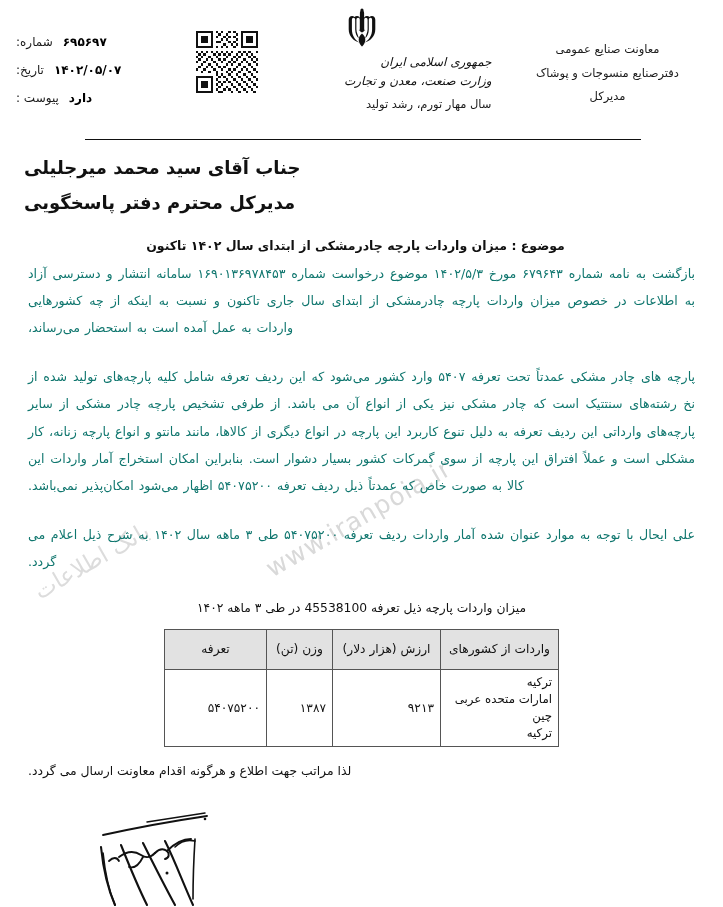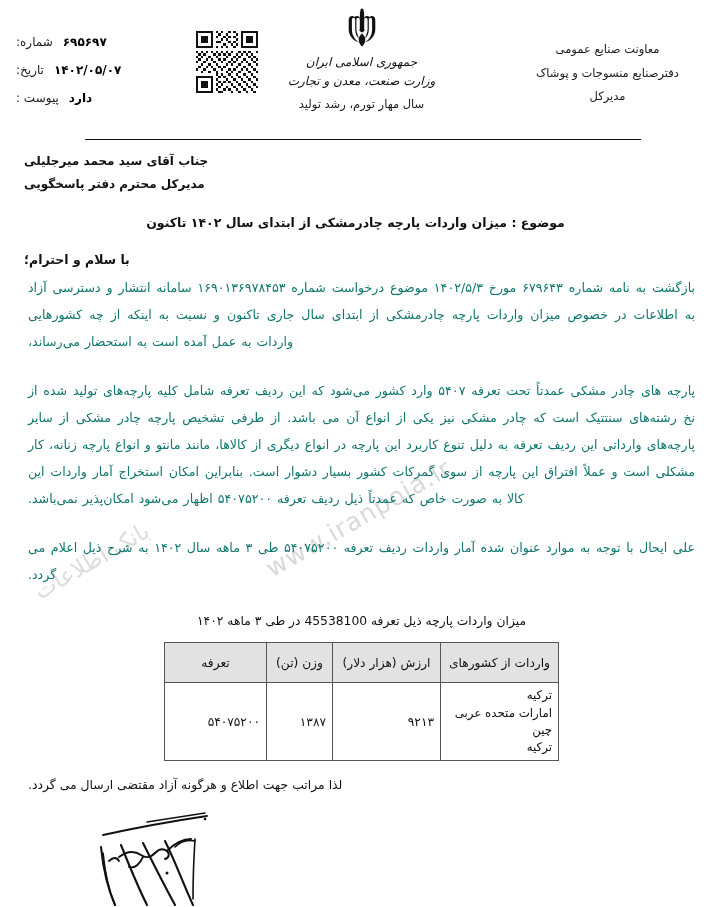--- a/index.html
+++ b/index.html
@@ -63,21 +63,20 @@
     line-height: 2.05;
     color: #1a1a1a;
   }
   .hdr-right div { white-space: nowrap; }
 
   .hdr-center {
     position: absolute;
     left: 0; right: 0; top: 8px;
     margin: 0 auto;
     width: 260px;
-    text-align: center;
   }
   .emblem { display: block; margin: 0 auto; }
   .hdr-nastaliq {
     margin-top: 1px;
     font-family: "DejaVu Serif", "Liberation Serif", serif;
     font-size: 12px;
     line-height: 1.55;
     color: #111;
     font-style: italic;
   }
@@ -118,21 +117,21 @@
     left: 85px; top: 139px;
     width: 556px; height: 0;
     border-top: 1.6px solid #111;
     z-index: 3;
   }
 
   
   .addressee {
     margin: 18px 24px 0 24px;
     text-align: left;
-    font-size: 12px;
+    font-size: 18px;
     font-weight: bold;
     line-height: 1.95;
     color: #111;
   }
   .addressee div { white-space: nowrap; }
 
   .subject {
     margin: 18px 24px 0 12px;
     text-align: center;
     font-size: 12.5px;
@@ -455,21 +454,20 @@
 
     <div class="rule"></div>
 
     <div class="addressee">
       <div>جناب آقای سید محمد میرجلیلی</div>
       <div>مدیرکل محترم دفتر پاسخگویی</div>
     </div>
 
     <div class="subject">موضوع : میزان واردات پارچه چادرمشکی از ابتدای سال ۱۴۰۲ تاکنون</div>
 
-    <div class="salutation">با سلام و احترام؛</div>
 
     <div class="body-wrap">
       <p class="para first">بازگشت به نامه شماره ۶۷۹۶۴۳ مورخ ۱۴۰۲/۵/۳ موضوع درخواست شماره ۱۶۹۰۱۳۶۹۷۸۴۵۳ سامانه انتشار و دسترسی آزاد به اطلاعات در خصوص میزان واردات پارچه چادرمشکی از ابتدای سال جاری تاکنون و نسبت به اینکه از چه کشورهایی واردات به عمل آمده است به استحضار می‌رساند،</p>
       <p class="para spaced">پارچه های چادر مشکی عمدتاً تحت تعرفه ۵۴۰۷ وارد کشور می‌شود که این ردیف تعرفه شامل کلیه پارچه‌های تولید شده از نخ رشته‌های سنتتیک است که چادر مشکی نیز یکی از انواع آن می باشد. از طرفی تشخیص پارچه چادر مشکی از سایر پارچه‌های وارداتی این ردیف تعرفه به دلیل تنوع کاربرد این پارچه در انواع دیگری از کالاها، مانند مانتو و انواع پارچه زنانه، کار مشکلی است و عملاً افتراق این پارچه از سوی گمرکات کشور بسیار دشوار است. بنابراین امکان استخراج آمار واردات این کالا به صورت خاص که عمدتاً ذیل ردیف تعرفه ۵۴۰۷۵۲۰۰ اظهار می‌شود امکان‌پذیر نمی‌باشد.</p>
       <p class="para spaced">علی ایحال با توجه به موارد عنوان شده آمار واردات ردیف تعرفه ۵۴۰۷۵۲۰۰ طی ۳ ماهه سال ۱۴۰۲ به شرح ذیل اعلام می گردد.</p>
 
       <div class="table-caption">میزان واردات پارچه ذیل تعرفه 45538100 در طی ۳ ماهه ۱۴۰۲</div>
 
       <div class="table-zone">
         <table class="data">
@@ -497,21 +495,21 @@
               </td>
               <td>۹۲۱۳</td>
               <td>۱۳۸۷</td>
               <td>۵۴۰۷۵۲۰۰</td>
             </tr>
           </tbody>
         </table>
       </div>
     </div>
 
-    <div class="closing">لذا مراتب جهت اطلاع و هرگونه آزاد مقتضی ارسال می گردد.</div>
+    <div class="closing">لذا مراتب جهت اطلاع و هرگونه اقدام معاونت ارسال می گردد.</div>
 
     <div class="signature-zone">
       <svg width="300" height="112" viewBox="0 0 300 112" aria-hidden="true">
         <g fill="none" stroke="#111" stroke-linecap="round">
           <path d="M48 40 C80 33 118 26 152 21" stroke-width="1.9"></path>
           <path d="M92 27 C118 23 138 20 150 18" stroke-width="1.5"></path>
           <path d="M46 52 C48 72 52 92 60 110" stroke-width="2.1"></path>
           <path d="M66 50 C74 70 82 90 92 110" stroke-width="2.1"></path>
           <path d="M88 48 C98 68 108 88 120 110" stroke-width="2.1"></path>
           <path d="M110 46 C120 66 128 88 138 110" stroke-width="2.1"></path>

